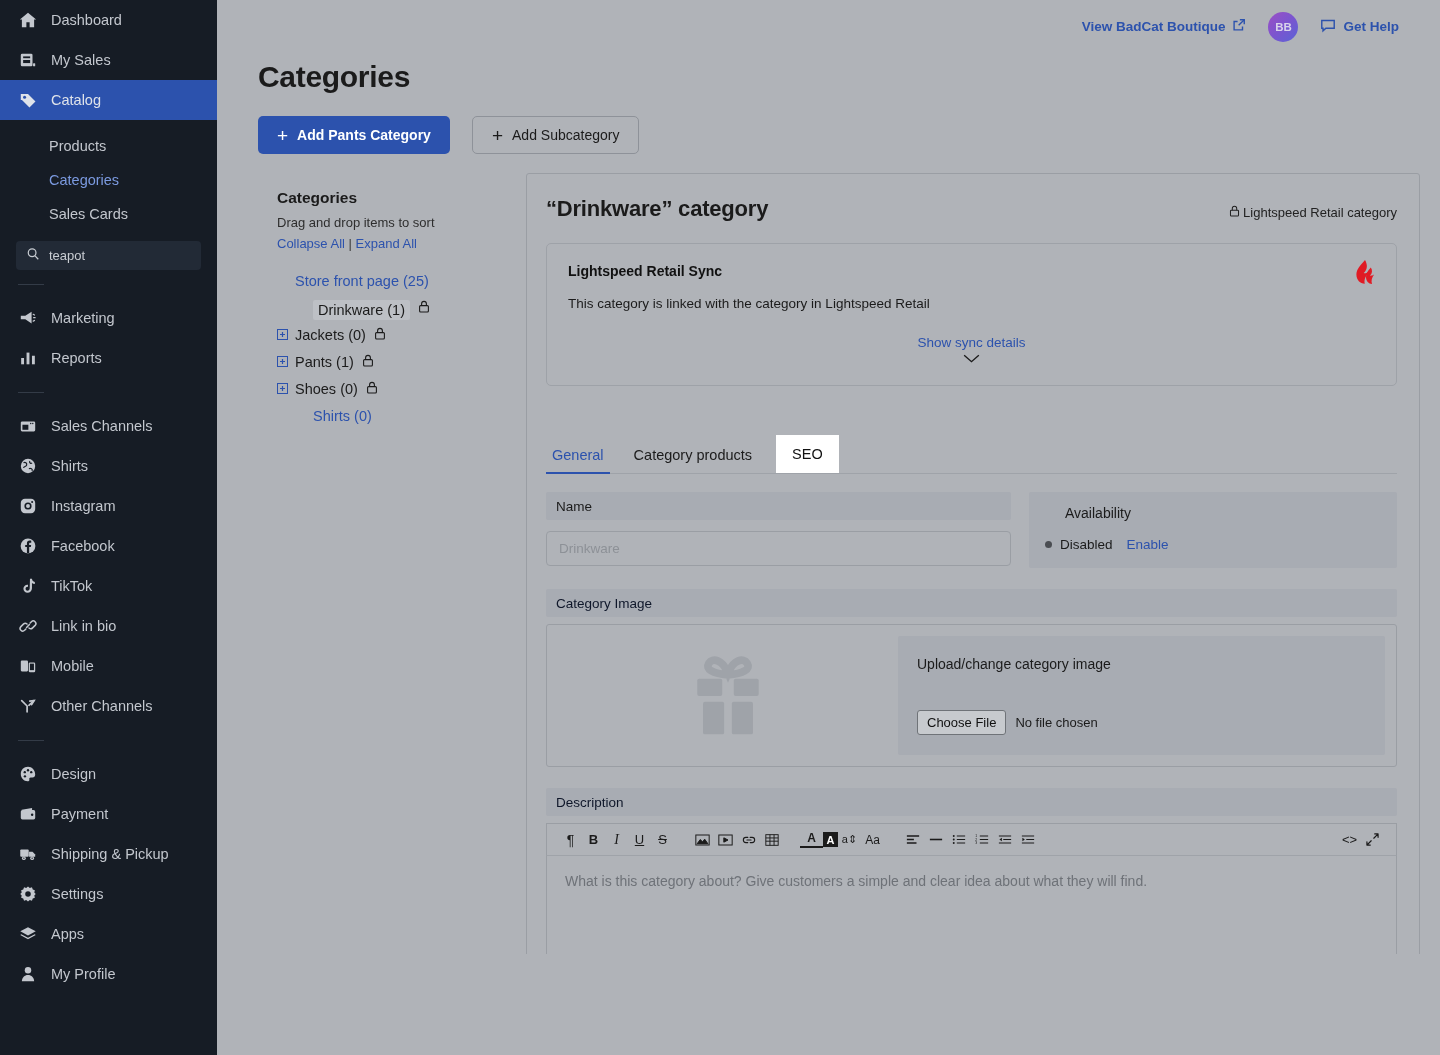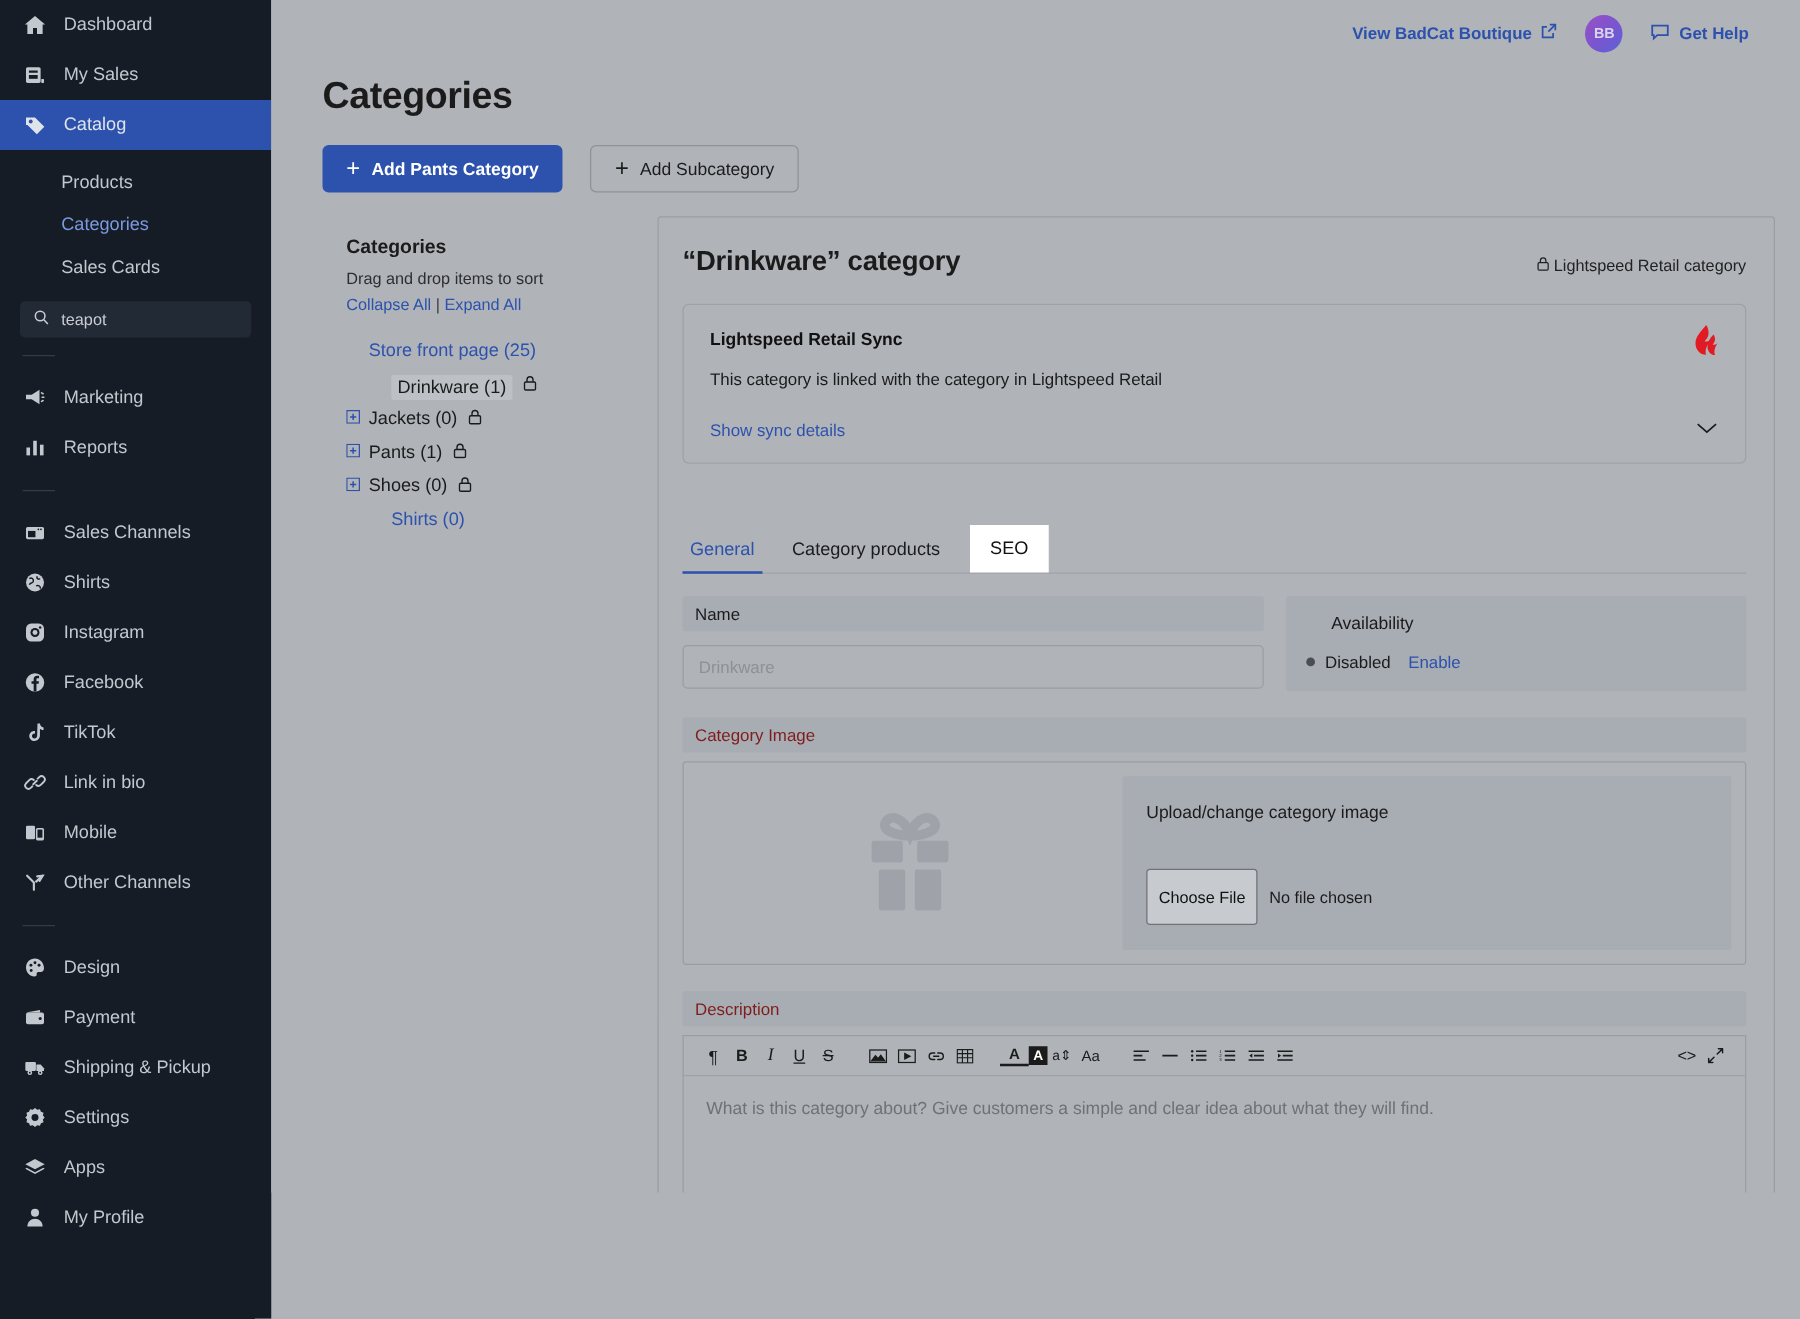--- a/index.html
+++ b/index.html
@@ -98,21 +98,21 @@
   .det-head { display: flex; align-items: flex-start; justify-content: space-between; }
   .det-title { font-size: 22px; color: #1b1b1b; letter-spacing: -0.2px; }
   .det-tag { display: flex; align-items: center; gap: 3px; font-size: 13px; color: #222; padding-top: 9px; }
 
   .sync-card {
     margin-top: 21px; border: 1px solid #9ea2a8; border-radius: 5px;
     padding: 19px 21px 17px 21px; position: relative;
   }
   .sync-title { font-size: 14px; font-weight: 700; color: #111; }
   .sync-text { font-size: 13.5px; color: #1b1b1b; margin-top: 17px; }
-  .sync-foot { display: flex; align-items: center; justify-content: space-between; margin-top: 24px; }
+  .sync-foot { display: flex; align-items: center; justify-content: space-between; margin-top: 24px; flex-direction: column; }
   .sync-link { font-size: 13.5px; color: #2c52ad; cursor: pointer; }
   .sync-logo { position: absolute; right: 20px; top: 16px; width: 22px; height: 25px; }
 
   .tabs { display: flex; align-items: flex-end; margin-top: 49px; border-bottom: 1px solid #9fa3a9; }
   .tab {
     font-size: 14.5px; color: #1b1b1b; padding: 0 6px 10px 6px; margin-right: 18px;
     cursor: pointer; position: relative; background: transparent;
   }
   .tab.active { color: #2c52ad; }
   .tab.active::after {
@@ -135,33 +135,33 @@
     width: 368px; flex: 0 0 368px; background: #a8acb3; border-radius: 2px;
     padding: 13px 16px 16px 16px;
   }
   .avail-title { font-size: 14px; color: #1b1b1b; margin-left: 20px; }
   .avail-row { display: flex; align-items: center; gap: 8px; margin-top: 16px; font-size: 13.5px; color: #1b1b1b; }
   .dot { width: 7px; height: 7px; border-radius: 50%; background: #4a4d52; display: inline-block; }
   .avail-link { color: #2c52ad; cursor: pointer; margin-left: 6px; }
 
   .sec-bar {
     background: #a8acb3; height: 28px; display: flex; align-items: center;
-    padding: 0 10px; font-size: 13.5px; color: #7f1d1d; margin-top: 21px; border-radius: 2px;
+    padding: 0 10px; font-size: 13.5px; color: #0f172a; margin-top: 21px; border-radius: 2px;
   }
   .img-box {
     border: 1px solid #9a9ea4; border-radius: 3px; margin-top: 7px;
     display: flex; align-items: stretch; padding: 11px; gap: 0;
   }
   .img-thumb { width: 340px; flex: 0 0 340px; display: flex; align-items: center; justify-content: center; }
   .upload-box { flex: 1; background: #a8acb3; padding: 20px 0 20px 19px; border-radius: 2px; }
   .upload-title { font-size: 14px; color: #1b1b1b; }
   .file-row { display: flex; align-items: center; gap: 9px; margin-top: 38px; }
   .file-btn {
     background: #c7cace; border: 1px solid #6f7378; border-radius: 3px;
-    font-size: 13px; color: #111; padding: 14px 9px; font-family: inherit; cursor: pointer;
+    font-size: 13px; color: #111; padding: 4px 9px; font-family: inherit; cursor: pointer;
   }
   .file-none { font-size: 13px; color: #1b1b1b; }
   .toolbar {
     display: flex; align-items: center; height: 33px; padding: 0 12px;
     border: 1px solid #9a9ea4; border-bottom: 1px solid #9fa3a9; margin-top: 7px;
   }
   .tb { width: 23px; height: 23px; display: flex; align-items: center; justify-content: center; cursor: pointer; color: #1b1b1b; font-size: 13px; }
   .tb-gap { width: 17px; }
   .tb-spacer { flex: 1; }
   .editor-body {

